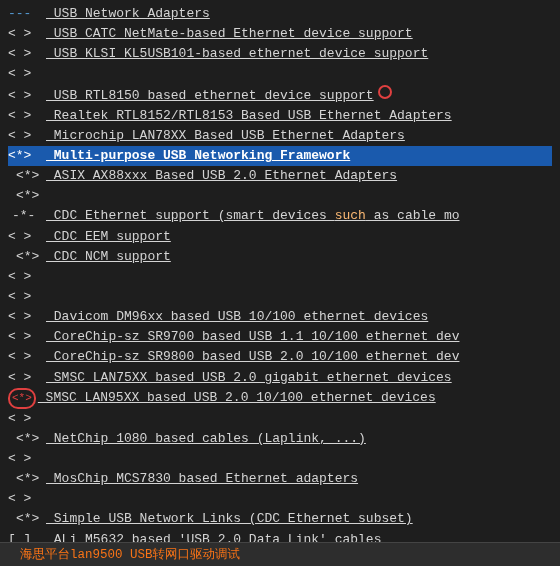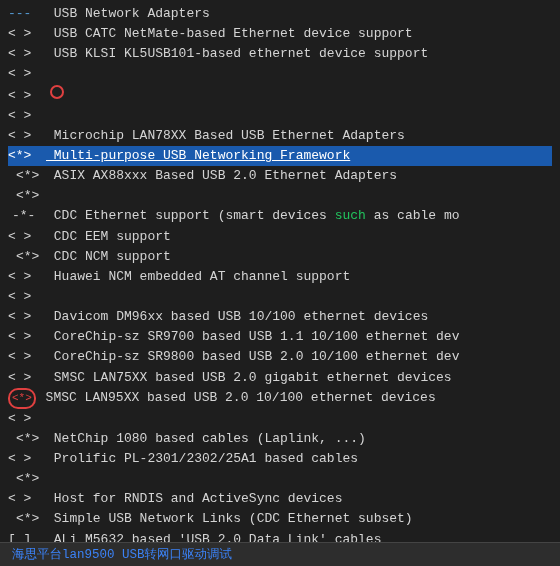--- a/index.html
+++ b/index.html
@@ -42,30 +42,31 @@
 
     .prefix {
       color: #d4d4d4;
       margin-right: 2px;
       min-width: 36px;
       flex-shrink: 0;
     }
 
     .text-normal {
       color: #d4d4d4;
+      text-decoration: underline;
     }
 
     .section-header {
       color: #569cd6;
     }
 
     #status-bar {
       background: #2d2d2d;
-      color: #3b82f6;
-      padding: 3px 12px;
+      color: #f97316;
+      padding: 3px 20px;
       font-size: 12.5px;
       border-top: 1px solid #444;
       display: flex;
       align-items: center;
     }
   </style>
 </head>
 <body>
 
 <div id="terminal">
@@ -85,64 +86,65 @@
       <span class="prefix">&lt;&nbsp;&gt;</span>
       <span class="text-normal">&nbsp;USB KLSI KL5USB101-based ethernet device support</span>
     </div>
 
     <div class="line">
       <span class="prefix">&lt;&nbsp;&gt;</span>
     </div>
 
     <div class="line">
       <span class="prefix" style="color:#d4d4d4;">&lt;&nbsp;&gt;</span>
+      <span class="text-normal">&nbsp;USB RTL8150 based ethernet device support</span>
       <span style="display:inline-block; border:2px solid #e04040; border-radius:10px; width:14px; height:14px; margin-left:4px;"></span>
     </div>
 
     <div class="line">
       <span class="prefix">&lt;&nbsp;&gt;</span>
+      <span class="text-normal">&nbsp;Realtek RTL8152/RTL8153 Based USB Ethernet Adapters</span>
     </div>
 
     <div class="line">
       <span class="prefix">&lt;&nbsp;&gt;</span>
       <span class="text-normal">&nbsp;Microchip LAN78XX Based USB Ethernet Adapters</span>
     </div>
 
     <div class="line" style="background:#1a5aad;">
       <span class="prefix" style="color:#ffffff; background:#1a5aad;">&lt;*&gt;</span>
-      <span style="color:#ffffff; font-weight:normal; text-decoration:underline; background:#1a5aad;">&nbsp;Multi-purpose USB Networking Framework</span>
+      <span style="color:#ffffff; font-weight:bold; text-decoration:underline; background:#1a5aad;">&nbsp;Multi-purpose USB Networking Framework</span>
     </div>
 
     <div class="line">
       <span class="prefix" style="padding-left:8px;">&lt;*&gt;</span>
       <span class="text-normal">&nbsp;ASIX AX88xxx Based USB 2.0 Ethernet Adapters</span>
     </div>
 
     <div class="line">
       <span class="prefix" style="padding-left:8px;">&lt;*&gt;</span>
     </div>
 
     <div class="line">
       <span class="prefix" style="padding-left:4px;">-*-</span>
-      <span class="text-normal">&nbsp;CDC Ethernet support (smart devices <span style="color:#22c55e;">such</span> as cable mo</span>
+      <span class="text-normal">&nbsp;CDC Ethernet support (smart devices <span style="color:#fdba74;">such</span> as cable mo</span>
     </div>
 
     <div class="line">
       <span class="prefix">&lt;&nbsp;&gt;</span>
       <span class="text-normal">&nbsp;CDC EEM support</span>
     </div>
 
     <div class="line">
       <span class="prefix" style="padding-left:8px;">&lt;*&gt;</span>
       <span class="text-normal">&nbsp;CDC NCM support</span>
     </div>
 
     <div class="line">
       <span class="prefix">&lt;&nbsp;&gt;</span>
-      <span class="text-normal">&nbsp;Huawei NCM embedded AT channel support</span>
     </div>
 
     <div class="line">
       <span class="prefix">&lt;&nbsp;&gt;</span>
     </div>
 
     <div class="line">
       <span class="prefix">&lt;&nbsp;&gt;</span>
       <span class="text-normal">&nbsp;Davicom DM96xx based USB 10/100 ethernet devices</span>
     </div>
@@ -171,30 +173,29 @@
       <span class="prefix">&lt;&nbsp;&gt;</span>
     </div>
 
     <div class="line">
       <span class="prefix" style="padding-left:8px;">&lt;*&gt;</span>
       <span class="text-normal">&nbsp;NetChip 1080 based cables (Laplink, ...)</span>
     </div>
 
     <div class="line">
       <span class="prefix">&lt;&nbsp;&gt;</span>
-      <span class="text-normal">&nbsp;Prolific PL-2301/2302/25A1 based cables</span>
-    </div>
-
-    <div class="line">
-      <span class="prefix" style="padding-left:8px;">&lt;*&gt;</span>
-    </div>
-
-    <div class="line">
-      <span class="prefix">&lt;&nbsp;&gt;</span>
-      <span class="text-normal">&nbsp;Host for RNDIS and ActiveSync devices</span>
+    </div>
+
+    <div class="line">
+      <span class="prefix" style="padding-left:8px;">&lt;*&gt;</span>
+      <span class="text-normal">&nbsp;MosChip MCS7830 based Ethernet adapters</span>
+    </div>
+
+    <div class="line">
+      <span class="prefix">&lt;&nbsp;&gt;</span>
     </div>
 
     <div class="line">
       <span class="prefix" style="padding-left:8px;">&lt;*&gt;</span>
       <span class="text-normal">&nbsp;Simple USB Network Links (CDC Ethernet subset)</span>
     </div>
 
     <div class="line">
       <span class="prefix">[&nbsp;]</span>
       <span class="text-normal">&nbsp;ALi M5632 based 'USB 2.0 Data Link' cables</span>

